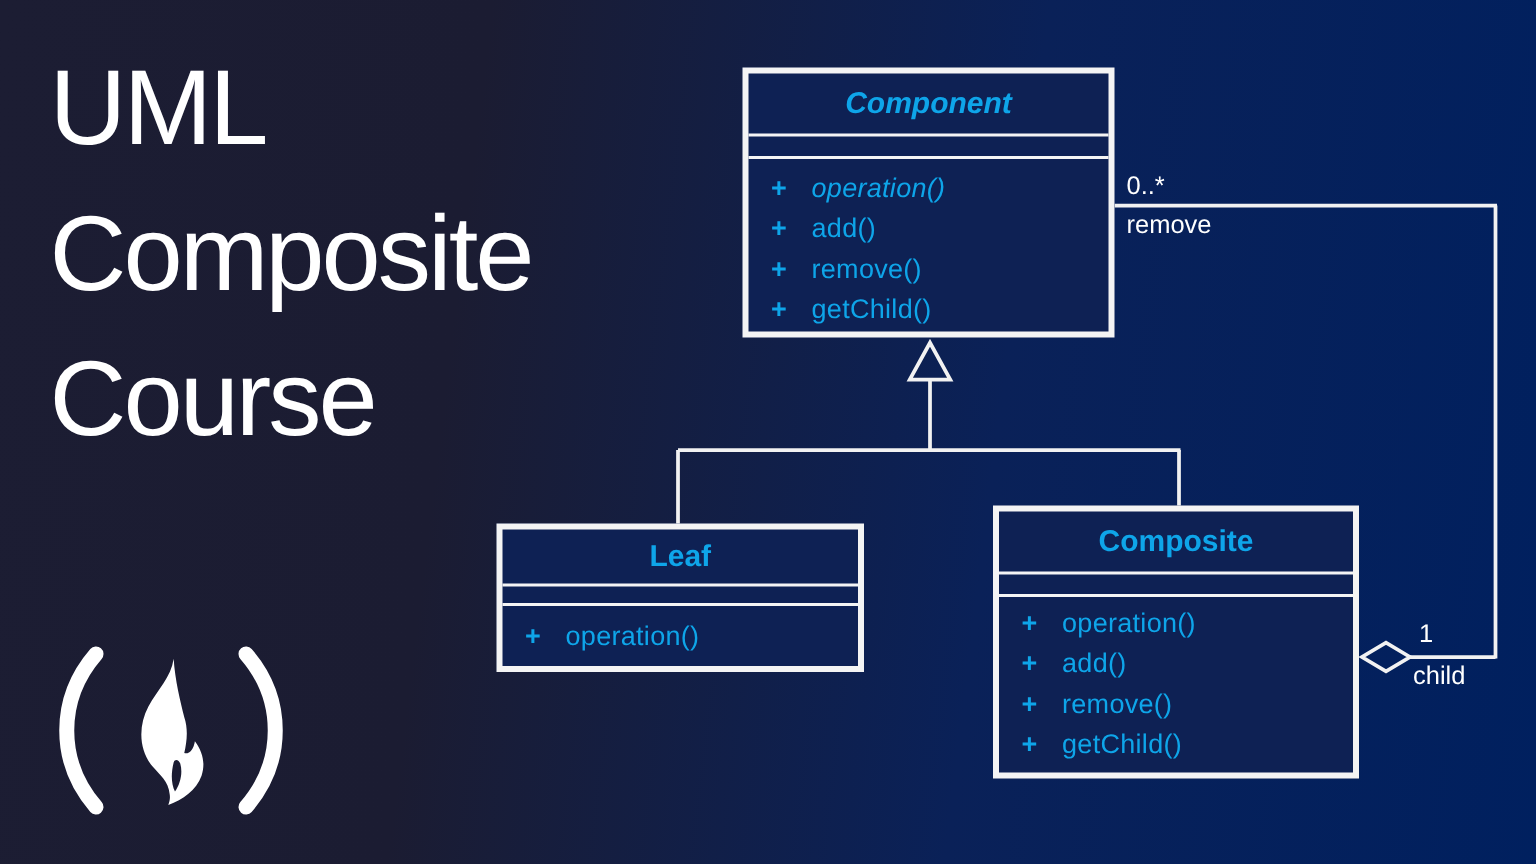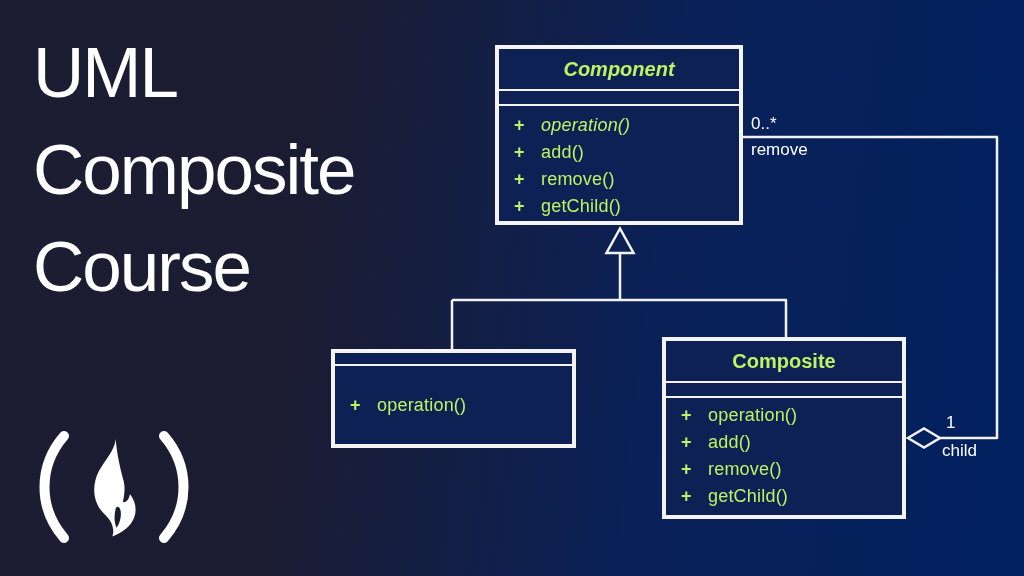--- a/index.html
+++ b/index.html
@@ -23,21 +23,21 @@
 
   
   .connectors { position:absolute; left:0; top:0; width:1024px; height:576px; }
   .connectors path, .connectors polygon, .connectors line {
     stroke:#f2f2f2; stroke-width:2.5; fill:none;
   }
 
   
   .uml-box {
     position:absolute; box-sizing:border-box;
-    background:#0e2154; border:4px solid #f4f4f4; color:#bef264;
+    background:#0e2154; border:4px solid #f4f4f4; color:#0ea5e9;
     display:flex; flex-direction:column;
   }
   .uml-title {
     display:flex; align-items:center; justify-content:center;
     font-weight:bold; font-size:20px; border-bottom:2px solid #f4f4f4;
     flex:0 0 auto;
   }
   .uml-title.abstract { font-style:italic; }
   .uml-attrs { flex:0 0 auto; border-bottom:2px solid #f4f4f4; }
   .uml-methods { flex:1 1 auto; display:flex; flex-direction:column; justify-content:flex-start; }
@@ -151,20 +151,21 @@
         <span class="mname">remove()</span>
       </div>
       <div class="mrow">
         <span class="plus">+</span>
         <span class="mname">getChild()</span>
       </div>
     </div>
   </div>
 
   <div class="uml-box" id="box-leaf">
+    <div class="uml-title">Leaf</div>
     <div class="uml-attrs"></div>
     <div class="uml-methods center-one">
       <div class="mrow">
         <span class="plus">+</span>
         <span class="mname">operation()</span>
       </div>
     </div>
   </div>
 
   <div class="uml-box" id="box-composite">

